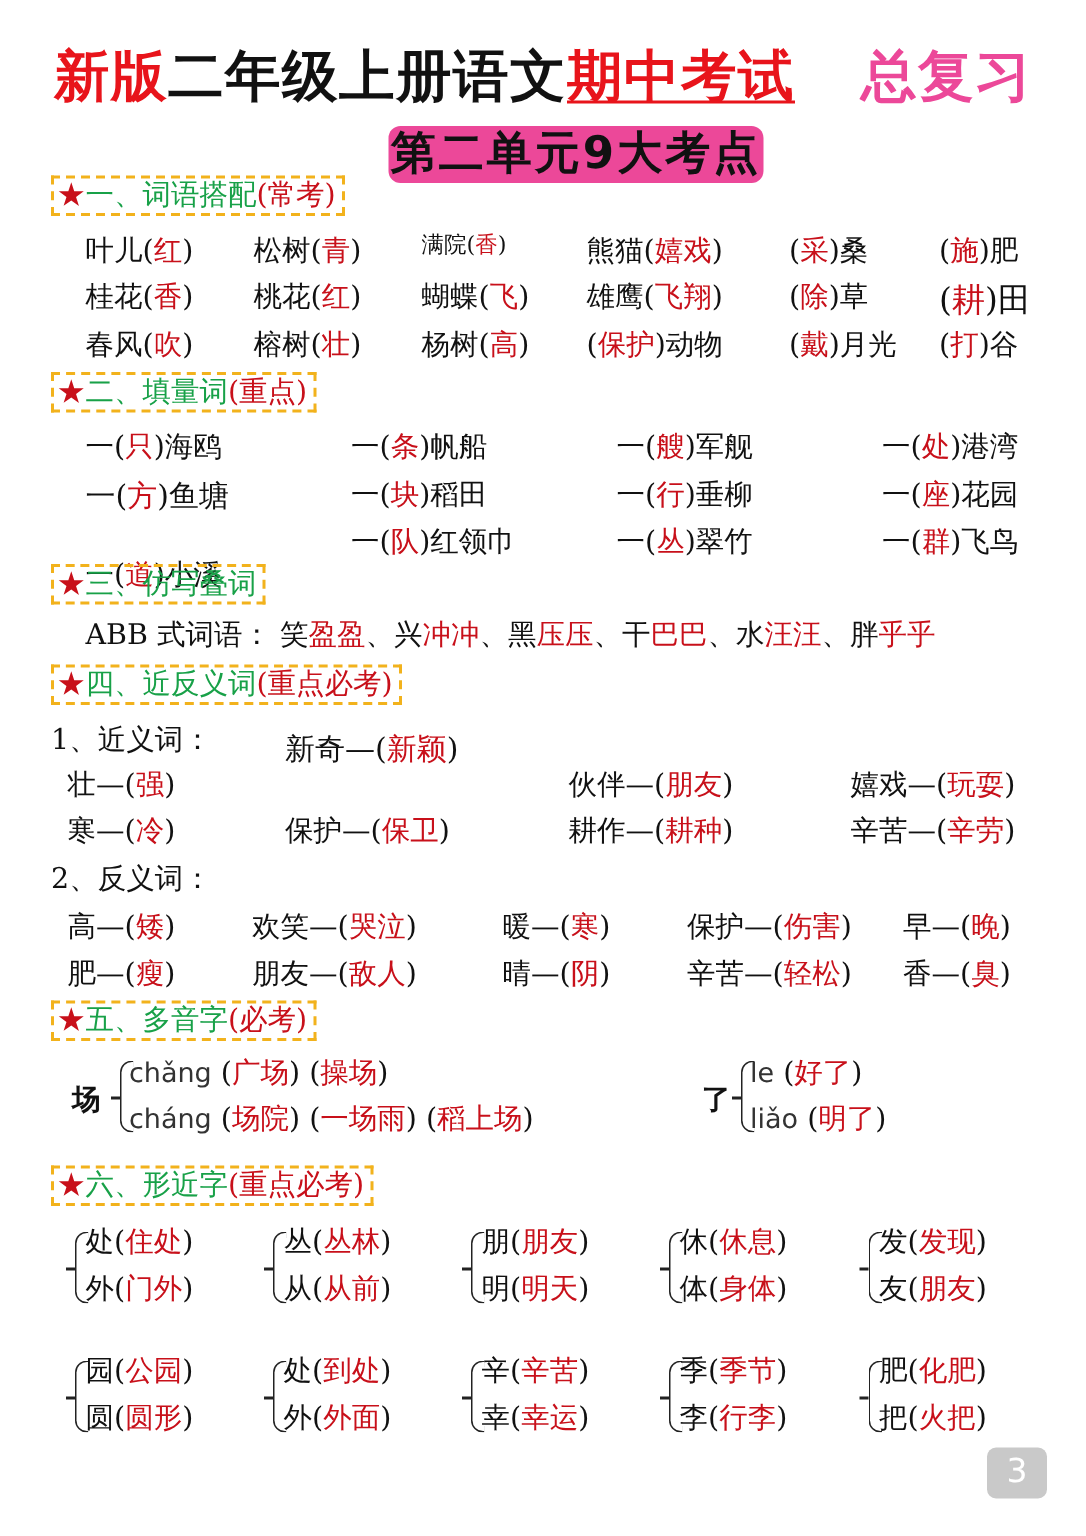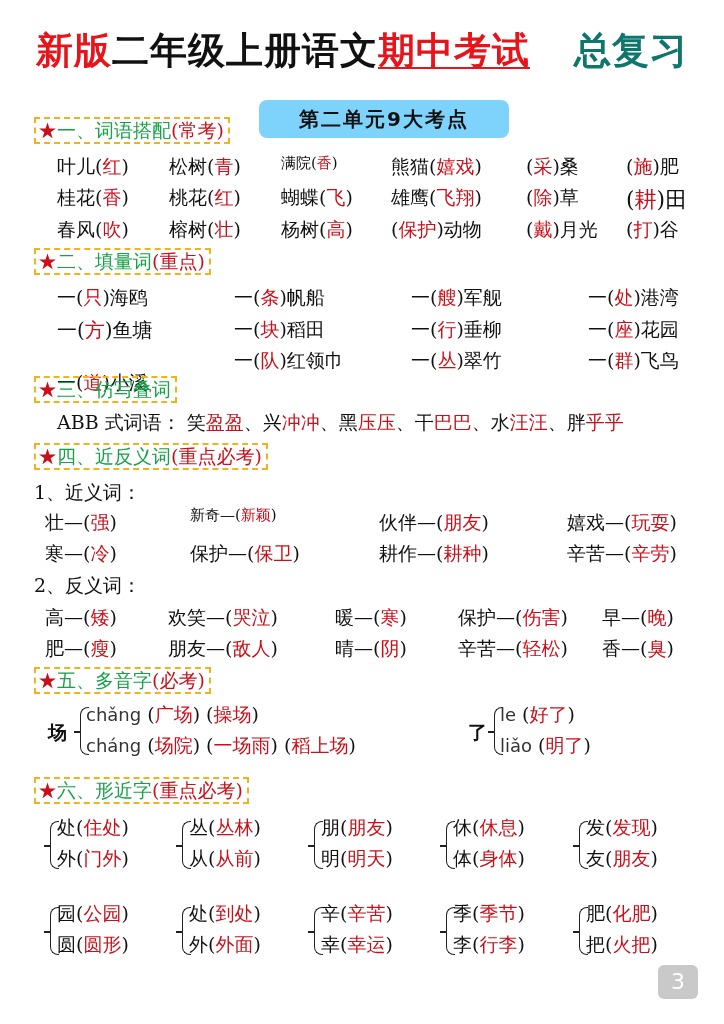--- a/index.html
+++ b/index.html
@@ -9,25 +9,25 @@
     color: #111;
   }
   .title {
     position: absolute; top: 26px; left: 0; width: 724px; text-align: center;
     font-size: 37px; font-weight: bold; letter-spacing: 1px;
     font-family: "DejaVu Serif", serif;
   }
   .title .red { color: #e8141b; }
   .title .black { color: #111; }
   .title .redu { color: #e8141b; text-decoration: underline; text-decoration-thickness: 2px; text-underline-offset: 4px; }
-  .title .blue { color: #0f766e; margin-left: 44px; }
+  .title .blue { color: #ec4899; margin-left: 44px; }
   .banner {
-    position: absolute; top: 100px; left: 259px; width: 250px; height: 38px;
-    background: #7dd3fc; border-radius: 8px;
-    font-size: 20px; font-weight: bold; text-align: center; line-height: 38px;
+    position: absolute; top: 84px; left: 259px; width: 250px; height: 38px;
+    background: #ec4899; border-radius: 8px;
+    font-size: 30px; font-weight: bold; text-align: center; line-height: 38px;
     color: #111; letter-spacing: 2px;
     font-family: "DejaVu Sans", sans-serif;
   }
   .sec {
     position: absolute; left: 34px; height: 27px;
     border: 2px dashed #f2b21c; box-sizing: border-box;
     font-size: 19px; line-height: 23px; padding: 0 4px 0 2px; white-space: nowrap;
     font-family: "DejaVu Serif", serif;
   }
   .sec .star { color: #c8101a; }
@@ -111,21 +111,21 @@
 <div class="abb" id="abb">
   <span>ABB 式词语：</span>
 <span>笑</span><span class="ans">盈盈</span><span>、</span><span>兴</span><span class="ans">冲冲</span><span>、</span><span>黑</span><span class="ans">压压</span><span>、</span><span>干</span><span class="ans">巴巴</span><span>、</span><span>水</span><span class="ans">汪汪</span><span>、</span><span>胖</span><span class="ans">乎乎</span><span></span></div>
 
 <div class="sec" style="top:443px;">
   <span class="star">★</span><span class="g">四、近反义词</span><span class="r">(重点必考)</span>
 </div>
 <div class="sub" style="top:480px;">1、近义词：</div>
 <div id="syn">
     <span class="cell" style="left:45px;top:510px;font-size:19px;"><span>壮—(</span><span class="ans">强</span><span>)</span></span>
-    <span class="cell" style="left:190px;top:506px;font-size:15px;"><span>新奇—(</span><span class="ans">新颖</span><span>)</span></span>
+    <span class="cell" style="left:190px;top:486px;font-size:20px;"><span>新奇—(</span><span class="ans">新颖</span><span>)</span></span>
     <span class="cell" style="left:379px;top:510px;font-size:19px;"><span>伙伴—(</span><span class="ans">朋友</span><span>)</span></span>
     <span class="cell" style="left:567px;top:510px;font-size:19px;"><span>嬉戏—(</span><span class="ans">玩耍</span><span>)</span></span>
     <span class="cell" style="left:45px;top:541px;font-size:19px;"><span>寒—(</span><span class="ans">冷</span><span>)</span></span>
     <span class="cell" style="left:190px;top:541px;font-size:19px;"><span>保护—(</span><span class="ans">保卫</span><span>)</span></span>
     <span class="cell" style="left:379px;top:541px;font-size:19px;"><span>耕作—(</span><span class="ans">耕种</span><span>)</span></span>
     <span class="cell" style="left:567px;top:541px;font-size:19px;"><span>辛苦—(</span><span class="ans">辛劳</span><span>)</span></span>
   </div>
 <div class="sub" style="top:573px;">2、反义词：</div>
 <div id="ant">
     <span class="cell" style="left:45px;top:605px;font-size:19px;"><span>高—(</span><span class="ans">矮</span><span>)</span></span>

